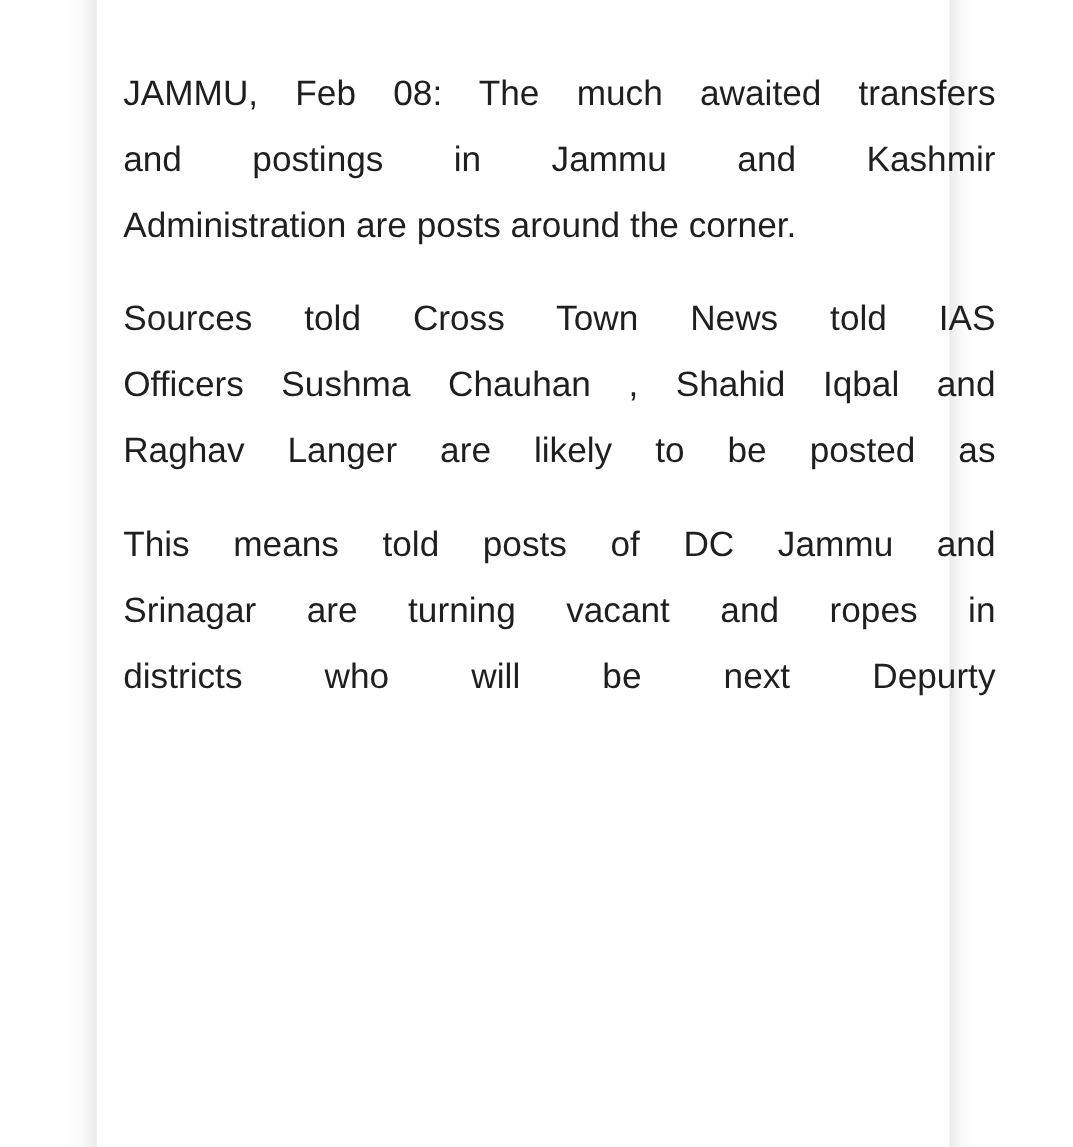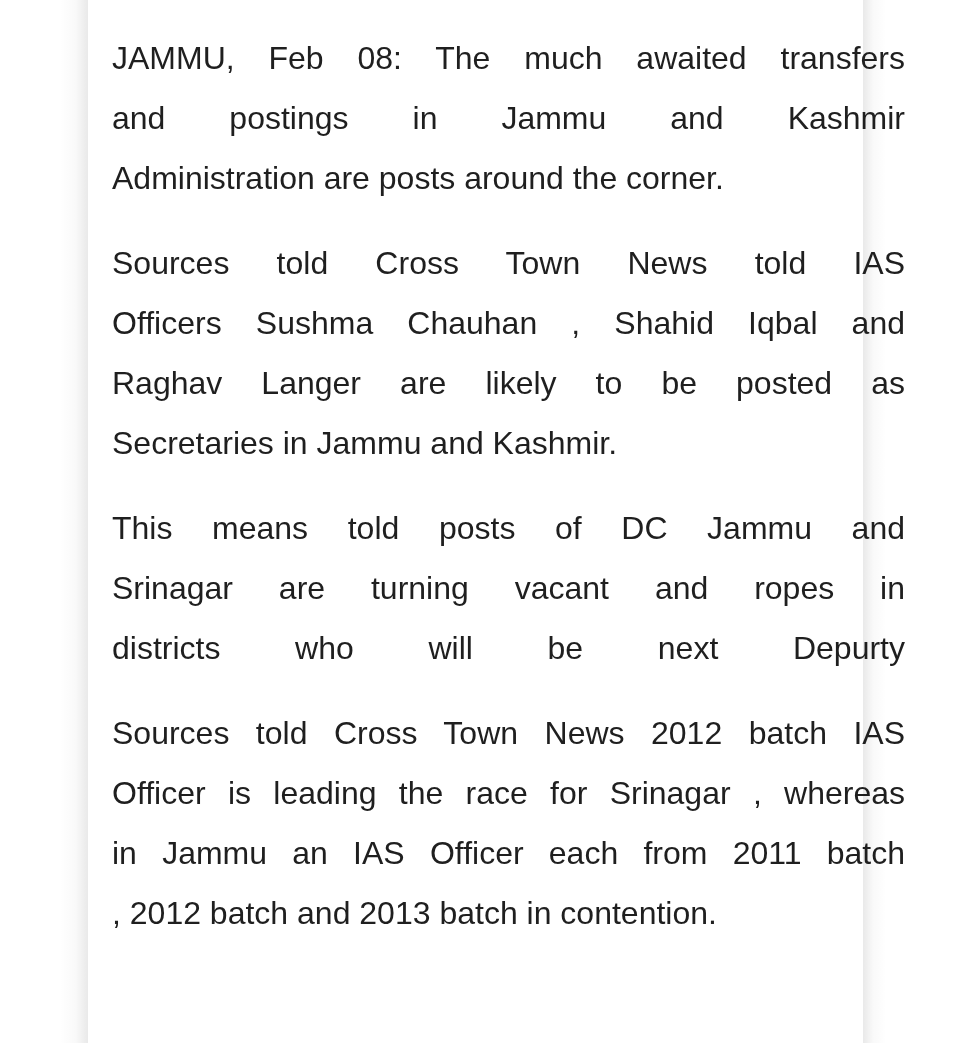--- a/index.html
+++ b/index.html
@@ -43,20 +43,21 @@
     top: 0;
     width: 775px;
     height: 100%;
     background: var(--page-bg);
     box-sizing: border-box;
   }
   .article {
     box-sizing: border-box;
     width: 842px;
     padding: 28px 25px 0 24px;
+    margin-top: 26px;
   }
   .para {
     margin: 0 0 25px 0;
   }
   .line {
     font-size: 32px;
     line-height: 60px;
     color: var(--text-color);
     text-align: justify;
     text-align-last: justify;
@@ -80,31 +81,24 @@
       <div class="para">
         <div class="line">JAMMU, Feb 08: The much awaited transfers</div>
         <div class="line">and postings in Jammu and Kashmir</div>
         <div class="line last">Administration are posts around the corner.</div>
       </div>
 
       <div class="para">
         <div class="line">Sources told Cross Town News told  IAS</div>
         <div class="line">Officers Sushma Chauhan , Shahid Iqbal and</div>
         <div class="line">Raghav Langer are likely to be posted as</div>
-        <div class="line last">Secretaries in Jammu and Kashmir.</div>
       </div>
 
       <div class="para">
         <div class="line">This means told posts of DC Jammu and</div>
         <div class="line">Srinagar are turning vacant and ropes in</div>
         <div class="line">districts who will be next Depurty</div>
       </div>
 
-      <div class="para">
-        <div class="line">Sources told Cross Town News 2012 batch IAS</div>
-        <div class="line">Officer is leading the race for Srinagar , whereas</div>
-        <div class="line">in Jammu  an IAS Officer each from 2011 batch</div>
-        <div class="line last">, 2012 batch and 2013 batch in contention.</div>
-      </div>
 
     </div>
   </div>
 </div>
 
 </body></html>

